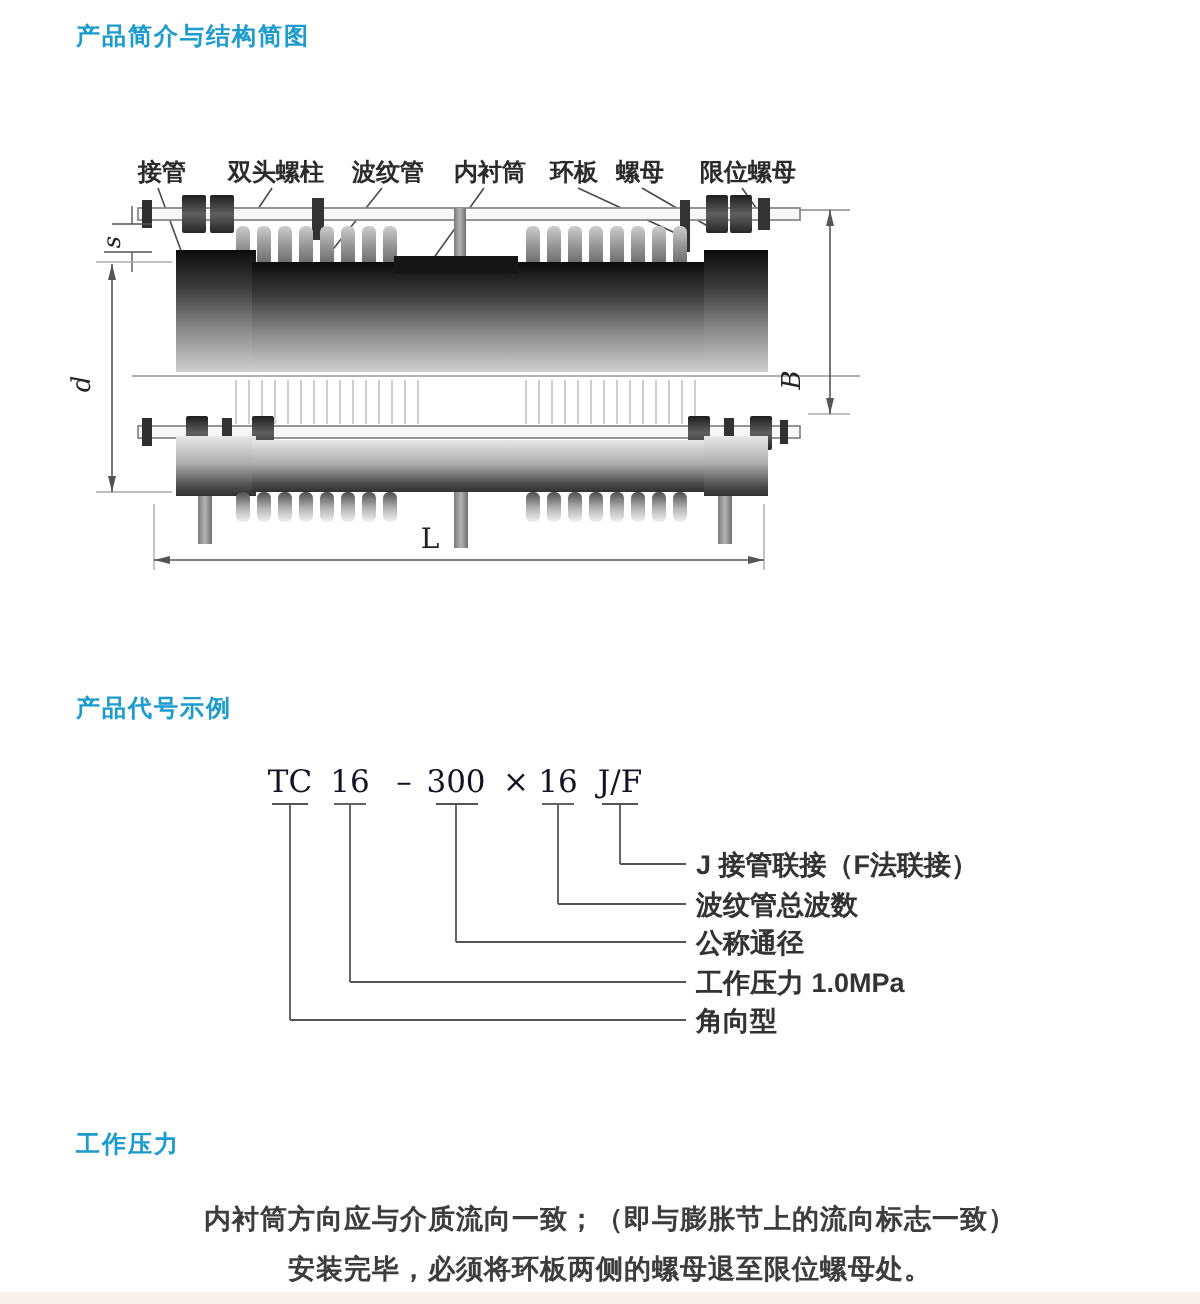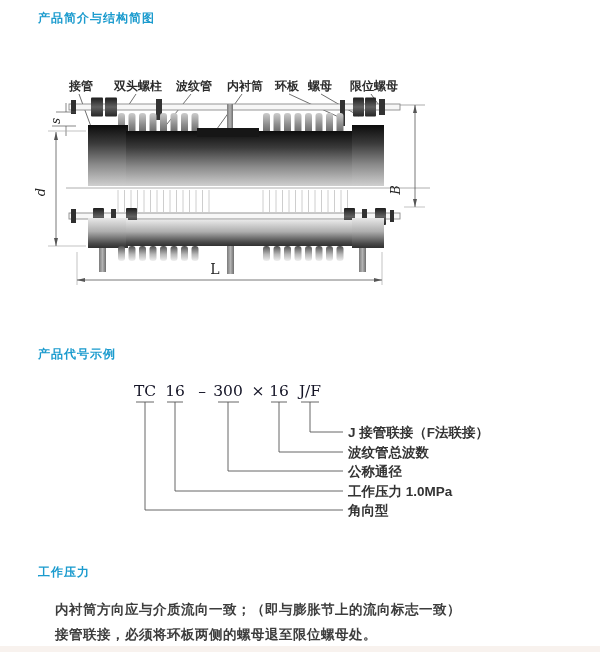--- a/index.html
+++ b/index.html
@@ -11,20 +11,21 @@
     position:absolute;left:38px;margin:0;
     font-size:12px;font-weight:bold;color:#1b9bce;letter-spacing:1px;
   }
   #heading-intro{top:10px;}
   #heading-code{top:346px;}
   #heading-install{top:564px;}
   .install-text{
     position:absolute;left:55px;top:597px;width:500px;
     font-size:13.5px;color:#3d3d3d;font-weight:bold;line-height:25px;
     letter-spacing:0.5px;
+    text-align:center;
   }
   .install-text p{margin:0;}
   svg{position:absolute;left:0;}
   #diagram-svg{top:0;}
   #code-svg{top:0;}
   .part-label{font-family:"Liberation Sans",sans-serif;font-size:12px;font-weight:bold;fill:#2b2b2b;}
   .dim-label{font-family:"DejaVu Serif",serif;font-style:italic;font-size:12px;fill:#222;}
   .code-seg{font-family:"DejaVu Serif",serif;font-size:15.5px;fill:#131325;}
   .callout-label{font-family:"Liberation Sans",sans-serif;font-size:13.5px;font-weight:bold;fill:#333;}
   .bottom-strip{
@@ -286,16 +287,16 @@
   <text class="callout-label" x="348" y="457">波纹管总波数</text>
   <text class="callout-label" x="348" y="476">公称通径</text>
   <text class="callout-label" x="348" y="496">工作压力 1.0MPa</text>
   <text class="callout-label" x="348" y="515">角向型</text>
 </svg>
 
 <h2 id="heading-install" class="section-heading">工作压力</h2>
 
 <div class="install-text">
   <p>内衬筒方向应与介质流向一致；（即与膨胀节上的流向标志一致）</p>
-  <p>接管联接，必须将环板两侧的螺母退至限位螺母处。</p>
+  <p>安装完毕，必须将环板两侧的螺母退至限位螺母处。</p>
 </div>
 
 <div class="bottom-strip"></div>
 
 </body></html>

